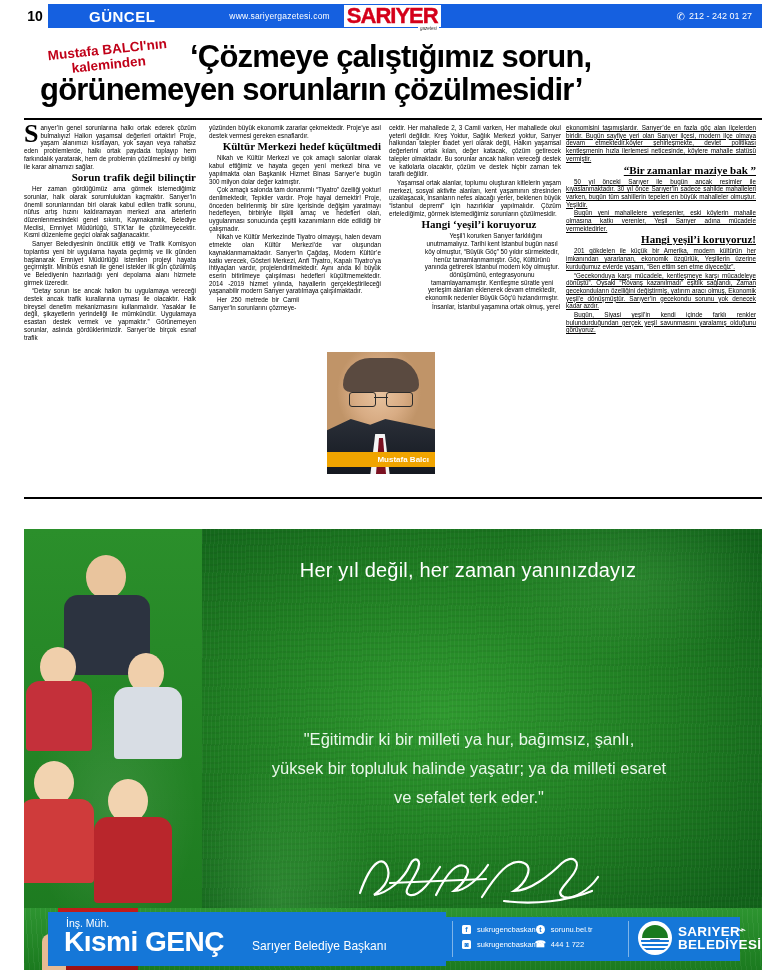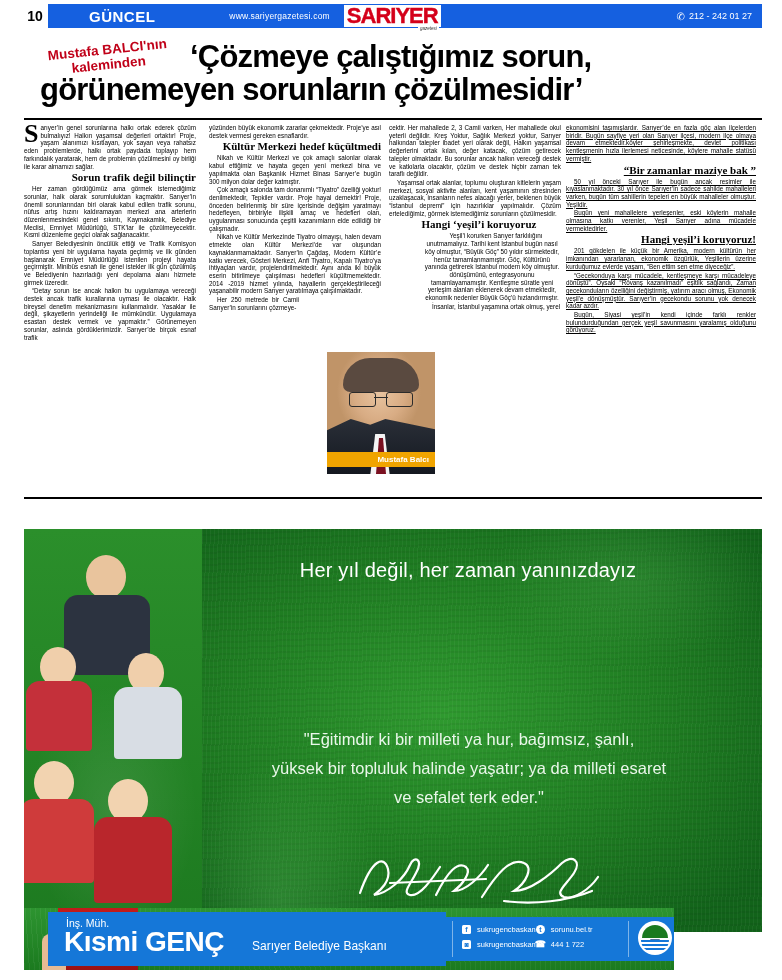--- a/index.html
+++ b/index.html
@@ -189,21 +189,21 @@
     color:#eaf7ea;font-size:16.5px;line-height:29px;font-weight:normal;
   }
   .signature{
     position:absolute;left:330px;top:320px;width:250px;height:60px;
     color:#ffffff;
   }
   .signature svg{display:block;}
 
   
   .footer{
-    position:absolute;left:24px;top:908px;width:650px;height:62px;
+    position:absolute;left:24px;top:908px;width:738px;height:62px;
     overflow:hidden;
     background:
       repeating-linear-gradient(86deg, rgba(255,255,255,.05) 0 1px, rgba(0,0,0,0) 1px 5px),
       linear-gradient(180deg,#2d9430 0%,#1b7a1f 100%);
   }
   .footer-redstrip{
     position:absolute;left:34px;top:0;width:80px;height:62px;
     background:linear-gradient(180deg,#c21b1b,#9c1212);
   }
   .footer-skinstrip{

